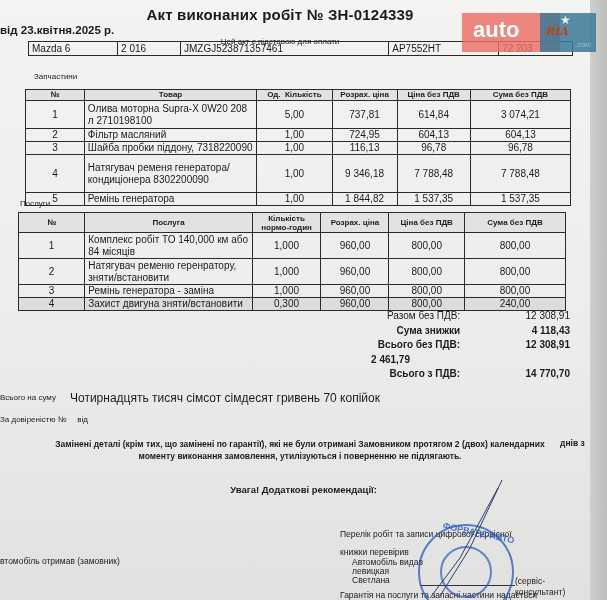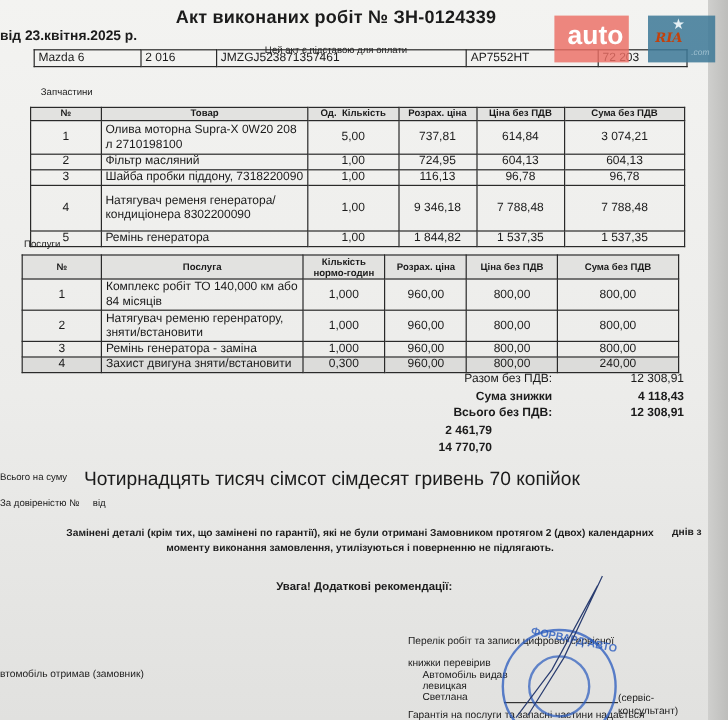--- a/index.html
+++ b/index.html
@@ -17,29 +17,29 @@
   .parts td{font-size:10px;line-height:12px;}
   .num{text-align:center;font-size:8px;}
   .c{text-align:center;}
   .section{font-size:8px;}
   .totals{position:absolute;left:320px;top:310px;width:250px;font-size:10px;}
   .trow{display:flex;height:14.5px;}
   .tlabel{width:158px;text-align:right;padding-right:30px;font-weight:bold;}
   .tval{width:90px;text-align:right;font-weight:bold;}
   .tlabel.light,.tval.light{font-weight:normal;}
   .words{left:0;top:393px;font-size:8px;}
-  .words-val{left:70px;top:391px;font-size:16px;}
+  .words-val{left:70px;top:391px;font-size:12px;}
   .attorney{left:0;top:415px;font-size:8px;}
   .notice{left:10px;width:580px;top:438px;text-align:center;font-size:8.5px;font-weight:bold;line-height:12px;}
   .notice-days{left:560px;top:438px;font-size:8.5px;font-weight:bold;}
   .reco{left:0;width:607px;top:484px;text-align:center;font-size:9.5px;font-weight:bold;}
   .left-txt{font-size:8.5px;line-height:11px;}
   .right-txt{font-size:8.5px;line-height:11px;}
   .logo{position:absolute;left:462px;top:13px;width:134px;height:39px;}
-  .logo-auto{position:absolute;left:0;top:0;width:62px;height:39px;background:rgba(235,110,100,0.82);}
+  .logo-auto{position:absolute;left:0;top:0;width:98px;height:39px;background:rgba(235,110,100,0.82);}
   .logo-auto span{position:absolute;left:11px;top:4px;color:#fff;font-size:22px;font-weight:bold;}
   .logo-ria{position:absolute;left:78px;top:0;width:56px;height:39px;background:rgba(60,120,150,0.85);}
   .logo-ria span{position:absolute;left:6px;top:12px;color:#c2410c;font-family:"DejaVu Serif",serif;font-size:11px;font-weight:bold;font-style:italic;}
   .logo-ria .com{position:absolute;left:36px;top:28px;font-size:7px;color:#9fc0d0;font-style:italic;font-weight:normal;font-family:"Liberation Sans",sans-serif;}
   .logo-star{position:absolute;left:20px;top:0;color:#e6f0f5;font-size:12px;}
   .stamp{position:absolute;left:418px;top:524px;width:92px;height:92px;border:2px solid rgba(40,90,190,0.75);border-radius:50%;}
   .stamp-inner{position:absolute;left:20px;top:20px;width:48px;height:48px;border:2px solid rgba(40,90,190,0.7);border-radius:50%;}
   .stamp-text{position:absolute;left:442px;top:528px;font-size:9px;font-weight:bold;color:rgba(40,90,190,0.8);transform:rotate(12deg);}
 </style>
 </head>
@@ -175,20 +175,21 @@
       <div class="tval">4 118,43</div>
     </div>
     <div class="trow">
       <div class="tlabel">Всього без ПДВ:</div>
       <div class="tval">12 308,91</div>
     </div>
     <div class="trow">
       <div class="tval">2 461,79</div>
     </div>
     <div class="trow">
+      <div class="tlabel">Всього з ПДВ:</div>
       <div class="tval">14 770,70</div>
     </div>
   </div>
 
   <div class="abs words">Всього на суму</div>
   <div class="abs words-val">Чотирнадцять тисяч сімсот сімдесят гривень 70 копійок</div>
   <div class="abs attorney">
     <span>За довіреністю  №</span>
     &nbsp;&nbsp;&nbsp;&nbsp;<span>від</span>
   </div>

